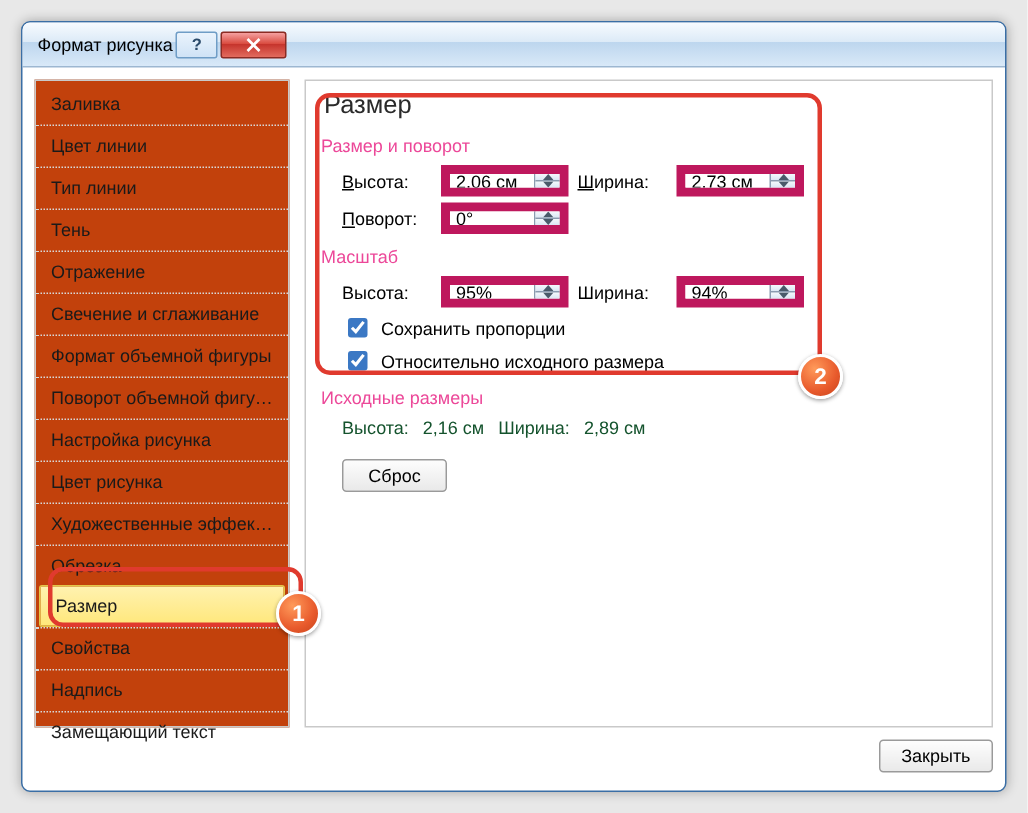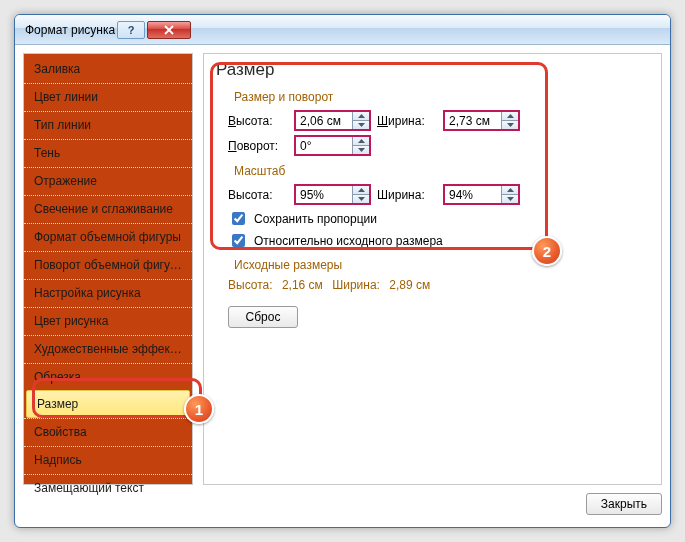--- a/index.html
+++ b/index.html
@@ -17,34 +17,34 @@
 
 .sidebar { width: 170px; border: 1px solid #c9c9c9; background: #c2410c; padding: 2px 0; }
 .side-item { padding: 6px 10px; color: #1a1a1a; border-bottom: 1px dotted transparent; cursor: pointer; white-space: nowrap; overflow: hidden; text-overflow: ellipsis; }
 .side-item + .side-item { border-top: 1px dotted #d8d8d8; }
 .side-item.selected { background: linear-gradient(#fff2b0,#ffe77a); border: 1px solid #e3c64a; border-radius: 2px; margin: -1px 2px 0 2px; }
 
 .content { flex: 1; border: 1px solid #c9c9c9; background: #fff; padding: 4px 10px 10px 10px; position: relative; }
 .content h1 { font-size: 17px; font-weight: normal; color: #2a2a2a; margin: 2px 0 10px 2px; }
 
 .groupbox { margin: 2px 0 8px 0; }
-.group-title { color: #a16207; margin-bottom: 6px; padding-left: 20px; }
+.group-title { color: #ec4899; margin-bottom: 6px; }
 .row { display: flex; align-items: center; gap: 6px; margin: 4px 0 4px 14px; }
 .lbl { min-width: 60px; }
-.spin { display: inline-flex; align-items: stretch; border: 2px solid #be185d; background: #fff; height: 21px; }
+.spin { display: inline-flex; align-items: stretch; border: 6px solid #be185d; background: #fff; height: 21px; }
 .spin input { border: none; width: 56px; padding: 0 4px; outline: none; }
 .spin .spin-btns { display: flex; flex-direction: column; border-left: 1px solid #8a9bb0; }
 .spin .sb { flex: 1; width: 16px; display: flex; align-items: center; justify-content: center; background: linear-gradient(#f4f8fc,#dbe7f4); cursor: pointer; }
 .spin .sb + .sb { border-top: 1px solid #8a9bb0; }
 .spin .sb svg { width: 7px; height: 4px; display: block; }
 
 .chk-row { display: flex; align-items: center; gap: 6px; margin: 3px 0 3px 14px; }
 .chk-row input { accent-color: #3b78c4; }
 
-.orig-row { margin: 4px 0 8px 14px; color: #a16207; }
+.orig-row { margin: 4px 0 8px 14px; color: #14532d; }
 .orig-row span { margin-right: 6px; }
 
 .btn { display: inline-block; min-width: 70px; padding: 3px 14px; background: linear-gradient(#fdfdfd,#e9e9e9); border: 1px solid #9a9a9a; border-radius: 3px; cursor: pointer; text-align: center; }
 .btn-reset { margin: 6px 0 0 14px; }
 
 .footer { position: absolute; left: 8px; right: 8px; bottom: 8px; height: 30px; display: flex; justify-content: flex-end; align-items: center; }
 
 
 .callout-2 { position: absolute; border: 3px solid #e03a2e; border-radius: 10px; left: 210px; top: 62px; width: 338px; height: 188px; pointer-events: none; }
 

